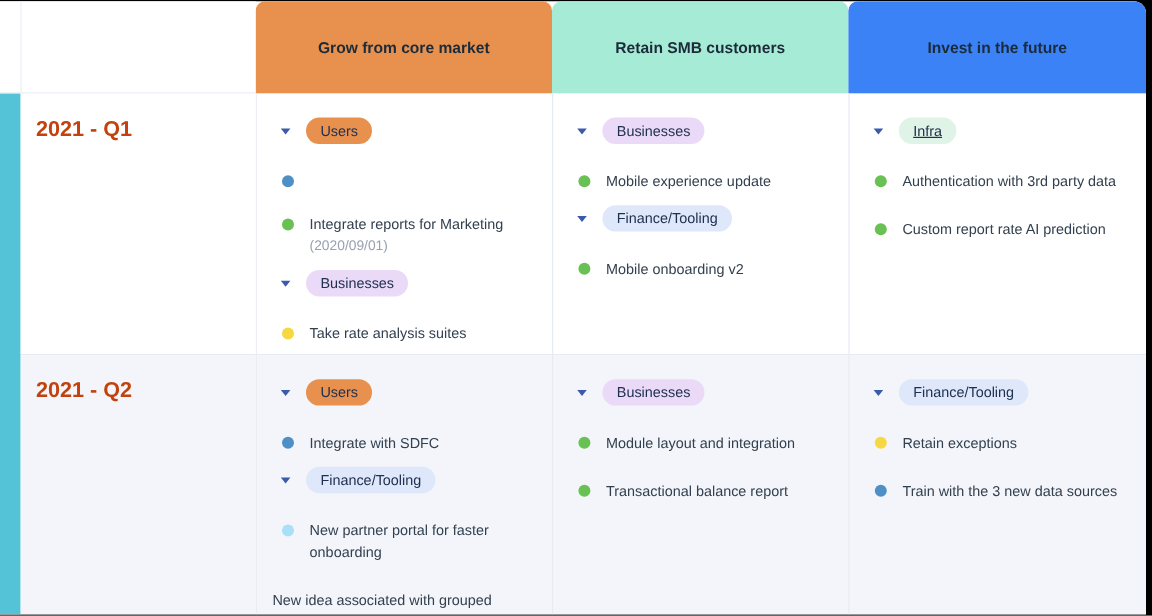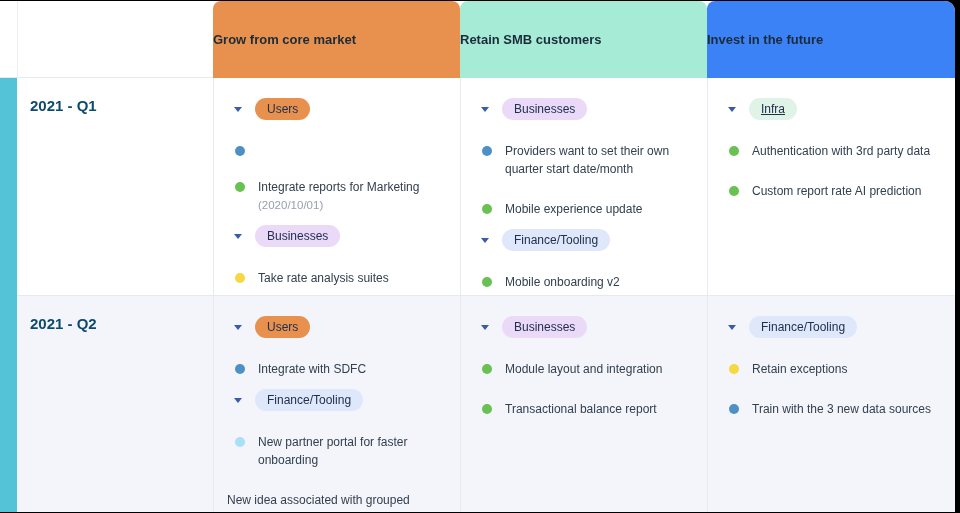--- a/index.html
+++ b/index.html
@@ -14,28 +14,28 @@
   .grid {
     display: grid; width: 100%; height: 100%;
     grid-template-columns: 213px 247px 247px 1fr;
     grid-template-rows: 77px 218px 1fr;
   }
 
   .corner { background: #fff; border-bottom: 1px solid #E4E9F2; position: relative; }
   .corner .vline { position: absolute; left: 17px; top: 0; bottom: 0; width: 1px; background: #EAEEF5; }
 
   .hdr {
-    display: flex; align-items: center; justify-content: flex-start;
+    display: flex; align-items: center; justify-content: center;
     font-size: 13px; font-weight: 700; color: #1C2B3A;
     border-radius: 8px 8px 0 0;
   }
 
   .label-cell {
     position: relative; padding: 19px 0 0 30px;
-    font-size: 15px; font-weight: 700; color: #0c4a6e;
+    font-size: 18px; font-weight: 700; color: #c2410c;
     background: #fff;
   }
   .cell { border-left: 1px solid #E6EAF2; background: #fff; overflow: hidden; }
 
   .rowQ1 { border-bottom: 1px solid #E4E9F2; }
   .alt { background: #F3F5FA; }
 
   .rail {
     position: absolute; left: 0; top: 77px; bottom: 0; width: 17px;
     background: #54C3D8; z-index: 4;
@@ -83,44 +83,38 @@
           <span class="caret"></span>
           <span class="tag" style="background: rgb(232, 145, 78);">Users</span>
         </div>
         <div class="item">
           <span class="dot" style="background: rgb(78, 144, 198);"></span>
         </div>
         <div class="item">
           <span class="dot" style="background: rgb(104, 193, 82);"></span>
           <div class="itxt">
             <div>Integrate reports for Marketing</div>
-            <div class="note">(2020/10/01)</div>
+            <div class="note">(2020/09/01)</div>
           </div>
         </div>
         <div class="group">
           <span class="caret"></span>
           <span class="tag" style="background: rgb(235, 217, 248);">Businesses</span>
         </div>
         <div class="item">
           <span class="dot" style="background: rgb(246, 216, 67);"></span>
           <div class="itxt">
             <div>Take rate analysis suites</div>
           </div>
         </div>
       </div>
       <div class="cell rowQ1">
         <div class="group">
           <span class="caret"></span>
           <span class="tag" style="background: rgb(235, 217, 248);">Businesses</span>
-        </div>
-        <div class="item">
-          <span class="dot" style="background: rgb(78, 144, 198);"></span>
-          <div class="itxt">
-            <div>Providers want to set their own quarter start date/month</div>
-          </div>
         </div>
         <div class="item">
           <span class="dot" style="background: rgb(104, 193, 82);"></span>
           <div class="itxt">
             <div>Mobile experience update</div>
           </div>
         </div>
         <div class="group">
           <span class="caret"></span>
           <span class="tag" style="background: rgb(223, 232, 251);">Finance/Tooling</span>

